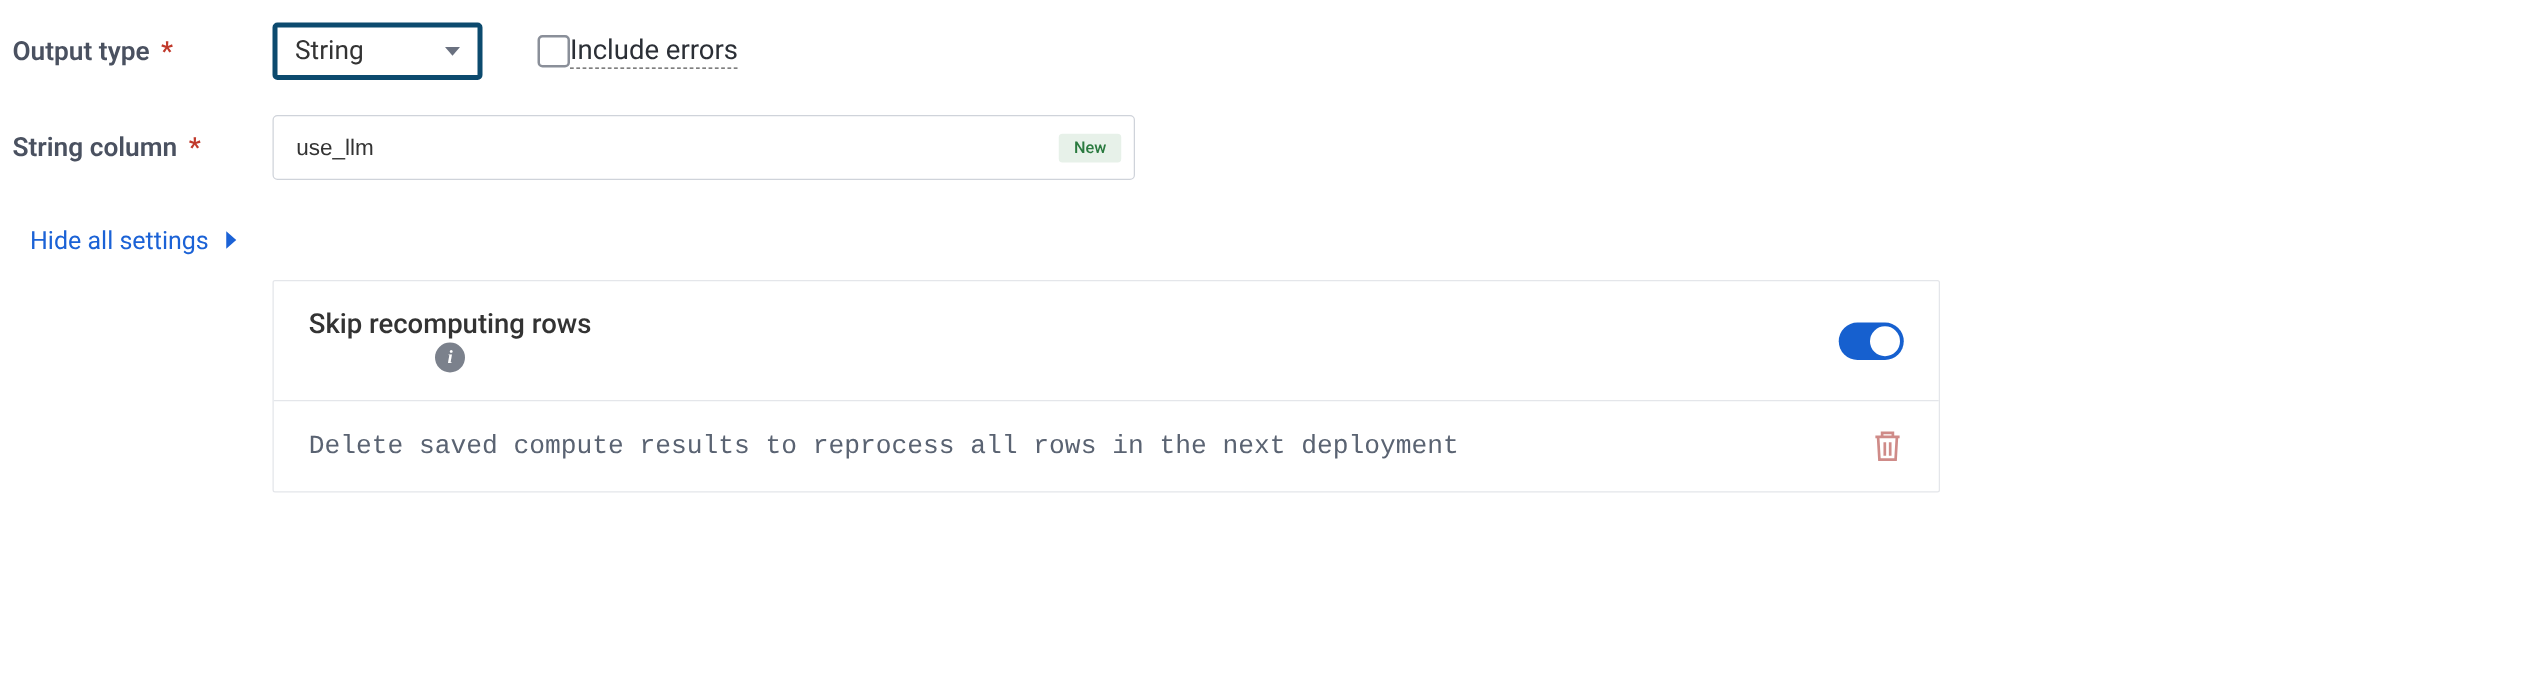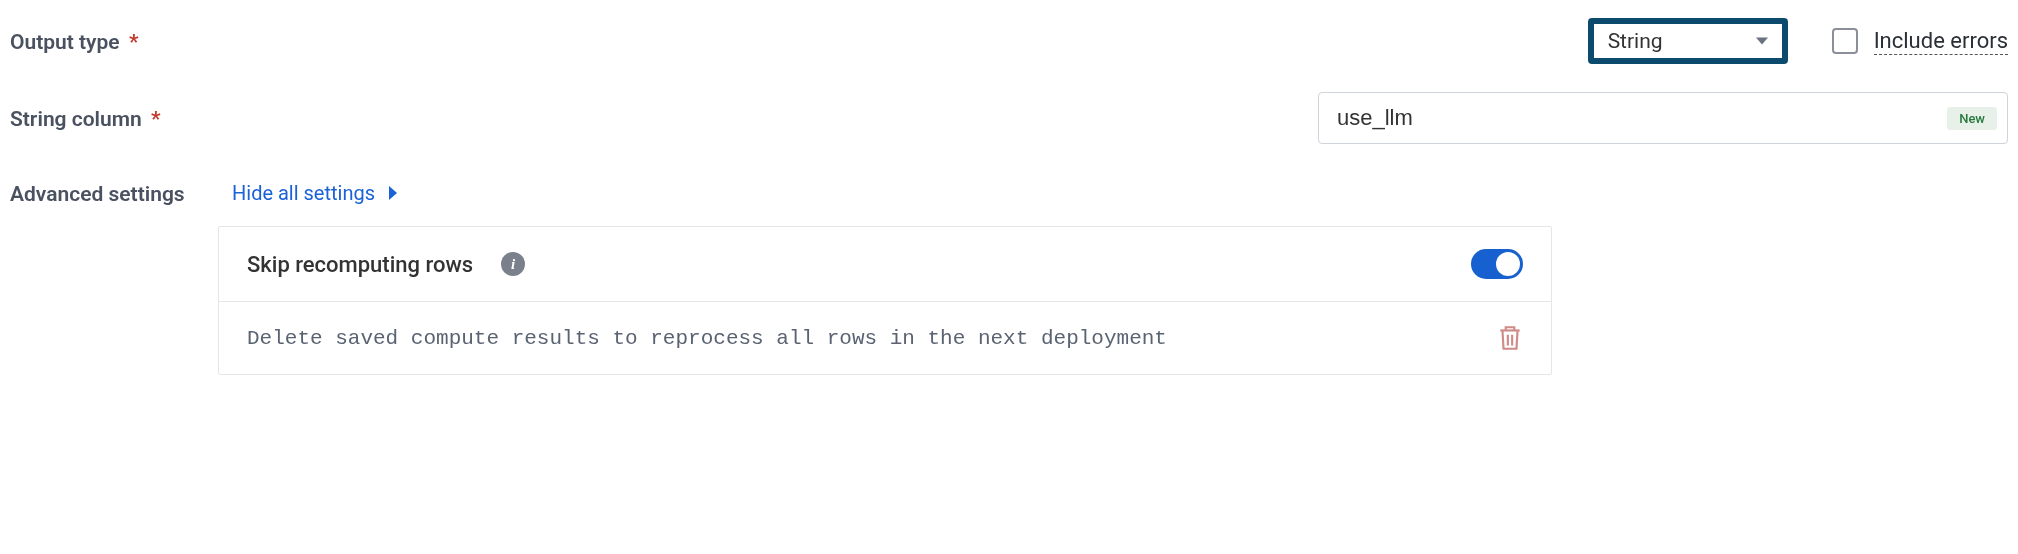--- a/index.html
+++ b/index.html
@@ -12,21 +12,20 @@
     background: #fff;
   }
   .container {
     padding: 18px 10px 20px 10px;
     width: 2018px;
   }
   .form-row {
     display: flex;
     align-items: center;
     margin-bottom: 28px;
-    justify-content: space-between;
   }
   .form-label {
     width: 208px;
     flex-shrink: 0;
     font-weight: 600;
     color: #4a5160;
     font-size: 21px;
     padding-top: 2px;
   }
   .req-star {
@@ -35,23 +34,23 @@
     font-weight: 700;
   }
   .controls {
     display: flex;
     align-items: center;
     gap: 24px;
   }
   
   .select-wrap {
     position: relative;
-    width: 200px;
+    width: 168px;
     height: 46px;
-    border: 6px solid #0c4a6e;
+    border: 4px solid #0c4a6e;
     border-radius: 4px;
     background: #fff;
     display: flex;
     align-items: center;
     padding: 0 14px;
     cursor: pointer;
   }
   .select-caret {
     position: absolute;
     right: 14px;
@@ -59,21 +58,20 @@
     transform: translateY(-50%);
     width: 0; height: 0;
     border-left: 6px solid transparent;
     border-right: 6px solid transparent;
     border-top: 7px solid #6a7180;
   }
   
   .checkbox-block {
     display: flex;
     align-items: center;
-    gap: 16px;
     margin-left: 20px;
   }
   .checkbox {
     width: 26px; height: 26px;
     border: 2px solid #8a8f99;
     border-radius: 4px;
     background: #fff;
     cursor: pointer;
   }
   .dashed-underline {
@@ -92,21 +90,21 @@
     background: #fff;
     display: flex;
     align-items: center;
     padding: 0 10px 0 16px;
     gap: 10px;
   }
   .text-input {
     flex: 1;
     border: none;
     outline: none;
-    font-size: 22px;
+    font-size: 18px;
     color: #333;
     background: transparent;
   }
   .badge-new {
     background: #e7f1e9;
     color: #2a7a3f;
     font-size: 13px;
     font-weight: 500;
     padding: 4px 12px;
     border-radius: 3px;
@@ -147,21 +145,22 @@
   }
   .panel-row + .panel-row {
     border-top: 1px solid #e4e6ea;
   }
   .panel-label {
     font-size: 22px;
     color: #333;
     font-weight: 500;
     display: flex;
     align-items: center;
-    gap: 28px;
+    gap: 2px;
+    flex-direction: column;
   }
   .panel-desc {
     font-size: 21px;
     color: #5a6372;
     flex: 1;
     font-family: Liberation Mono, monospace;
   }
   .info-icon {
     width: 24px; height: 24px;
     border-radius: 50%;
@@ -226,23 +225,20 @@
       <span>String column</span>
       <span class="req-star">*</span>
     </div>
     <div class="text-input-wrap">
       <input class="text-input" type="text" value="use_llm" style="">
       <span class="badge-new">New</span>
     </div>
   </div>
 
   <div class="adv-row">
-    <div class="form-label">
-      <span>Advanced settings</span>
-    </div>
     <div class="link-blue">
       <span>Hide all settings</span>
       <span class="caret-right"></span>
     </div>
   </div>
 
   <div class="panel">
     <div class="panel-row">
       <div class="panel-label">
         <span>Skip recomputing rows</span>

